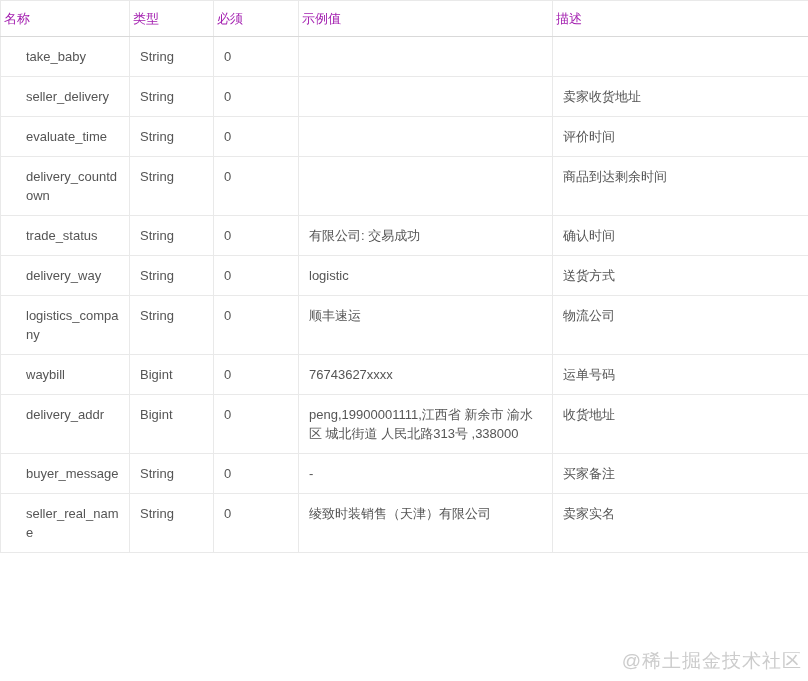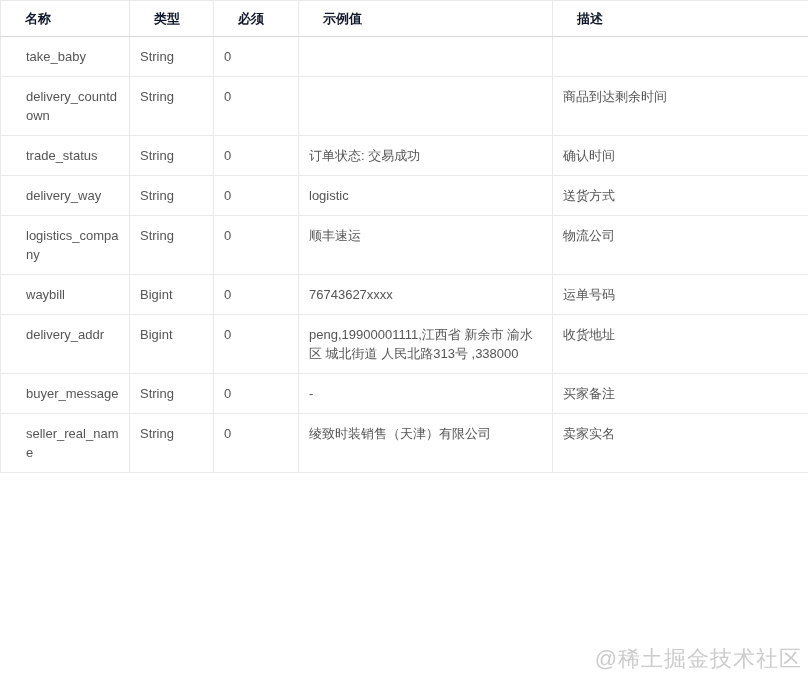--- a/index.html
+++ b/index.html
@@ -28,23 +28,23 @@
     background: #ffffff;
   }
   table.params-table th,
   table.params-table td {
     border: 1px solid #e9e9e9;
     text-align: left;
     box-sizing: border-box;
   }
   table.params-table th {
     height: 36px;
-    padding: 0 24px;
-    color: #0f172a;
-    font-weight: bold;
+    padding: 0 3px;
+    color: #a21caf;
+    font-weight: normal;
     vertical-align: middle;
     border-bottom-color: #d9d9d9;
     background: #ffffff;
   }
   table.params-table td {
     padding: 10px 10px;
     color: #555555;
     line-height: 19px;
     vertical-align: top;
     word-wrap: break-word;
@@ -53,21 +53,21 @@
   table.params-table td.col-name {
     padding-left: 25px;
     word-break: break-all;
     margin-left: 32px;
   }
   .watermark {
     position: absolute;
     right: 6px;
     bottom: 7px;
     color: #cccccc;
-    font-size: 22px;
+    font-size: 19px;
     letter-spacing: 1px;
     white-space: nowrap;
     pointer-events: none;
   }
 </style>
 </head>
 <body>
 
 <div class="table-wrap">
   <table class="params-table">
@@ -89,31 +89,45 @@
     </thead>
     <tbody>
         <tr>
           <td class="col-name">take_baby</td>
           <td>String</td>
           <td>0</td>
           <td></td>
           <td></td>
         </tr>
         <tr>
+          <td class="col-name">seller_delivery</td>
+          <td>String</td>
+          <td>0</td>
+          <td></td>
+          <td>卖家收货地址</td>
+        </tr>
+        <tr>
+          <td class="col-name">evaluate_time</td>
+          <td>String</td>
+          <td>0</td>
+          <td></td>
+          <td>评价时间</td>
+        </tr>
+        <tr>
           <td class="col-name">delivery_countdown</td>
           <td>String</td>
           <td>0</td>
           <td></td>
           <td>商品到达剩余时间</td>
         </tr>
         <tr>
           <td class="col-name">trade_status</td>
           <td>String</td>
           <td>0</td>
-          <td>订单状态: 交易成功</td>
+          <td>有限公司: 交易成功</td>
           <td>确认时间</td>
         </tr>
         <tr>
           <td class="col-name">delivery_way</td>
           <td>String</td>
           <td>0</td>
           <td>logistic</td>
           <td>送货方式</td>
         </tr>
         <tr>

